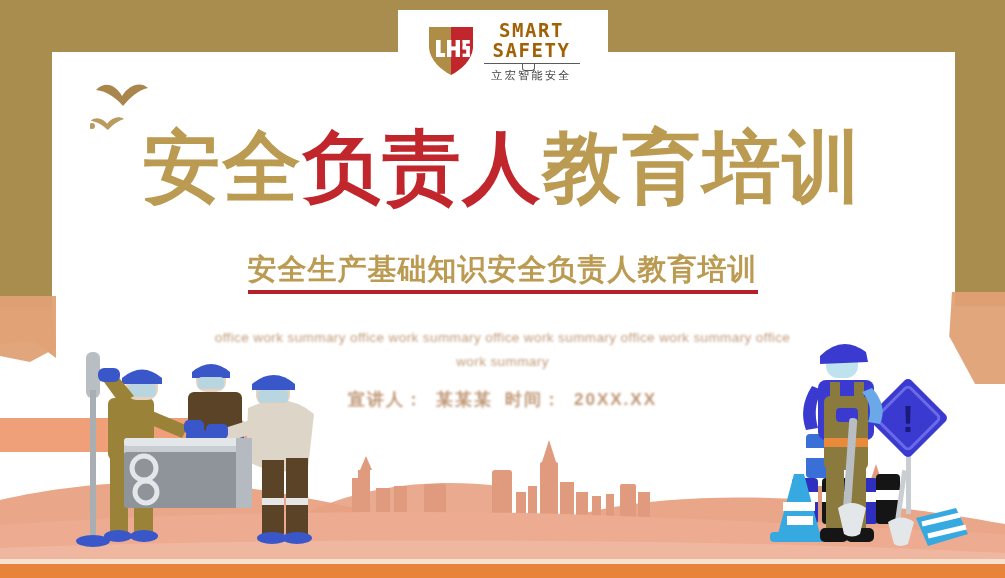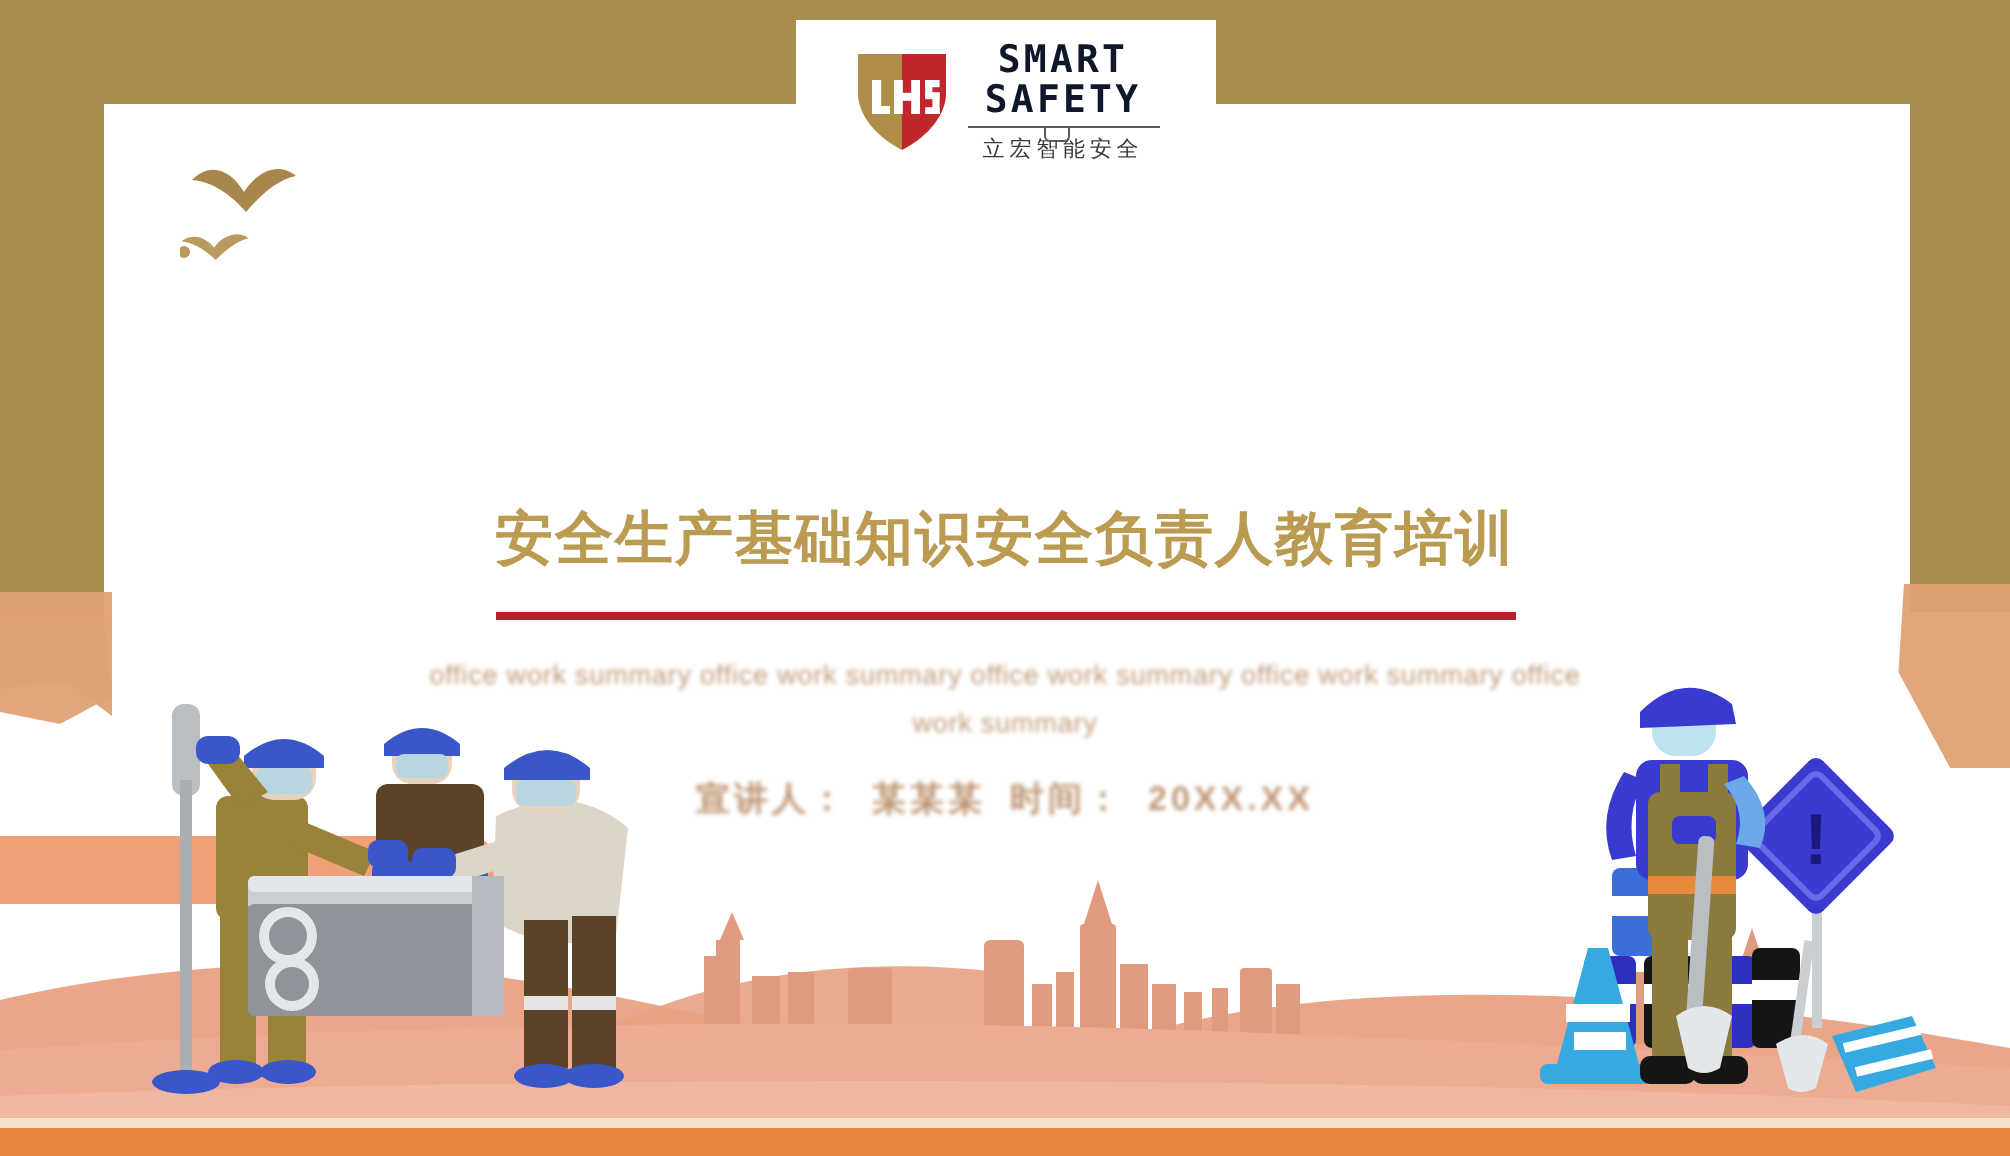--- a/index.html
+++ b/index.html
@@ -89,21 +89,21 @@
     display: flex;
     flex-direction: column;
     align-items: center;
     line-height: 1;
   }
   .logo-smart, .logo-safety {
     font-family: "DejaVu Sans Mono", monospace;
     font-weight: bold;
     font-size: 19px;
     letter-spacing: 1.6px;
-    color: #0f172a;
+    color: #a16207;
   }
   .logo-safety { margin-top: 1px; }
   .logo-rule {
     width: 96px;
     height: 1px;
     background: #5a5a5a;
     margin: 3px 0 0 0;
     position: relative;
   }
   .logo-rule:after {
@@ -151,21 +151,21 @@
     text-align: center;
     z-index: 5;
   }
   .subtitle {
     display: inline-block;
     font-family: "Liberation Sans", sans-serif;
     font-weight: bold;
     font-size: 29px;
     letter-spacing: 1px;
     color: #bb9a52;
-    padding-bottom: 16px;
+    padding-bottom: 0;
     border-bottom: 4px solid #b5212a;
     white-space: nowrap;
     text-align: right;
   }
 
   .blurb {
     position: absolute;
     left: 50%; top: 326px;
     transform: translateX(-50%);
     width: 600px;
@@ -297,20 +297,23 @@
   </div>
 
   <div class="birds">
     <svg width="110" height="90" viewBox="0 0 110 90">
       <path d="M6 18 C 16 8, 26 14, 32 24 C 39 13, 50 9, 58 16 C 48 18, 40 26, 33 34 C 26 26, 17 19, 6 18 Z" fill="#a9864b"></path>
       <path d="M6 88 C 14 82, 22 86, 27 92 C 33 84, 42 81, 49 86 C 41 88, 34 94, 28 100 C 22 94, 14 89, 6 88 Z" fill="#bb9a62" transform="translate(-4,-20) scale(0.78)"></path>
       <circle cx="2" cy="54" r="3" fill="#bb9a62"></circle>
     </svg>
   </div>
 
+  <div class="title-main">
+    <span class="t-gold">安全</span><span class="t-red">负责人</span><span class="t-gold">教育培训</span>
+  </div>
 
   <div class="subtitle-wrap">
     <div class="subtitle">安全生产基础知识安全负责人教育培训</div>
   </div>
 
   <div class="blurb">office work summary office work summary office work summary office work summary office work summary</div>
 
   <div class="meta">
     <span>宣讲人：</span><span>某某某</span><span>时间：</span><span>20XX.XX</span>
   </div>

